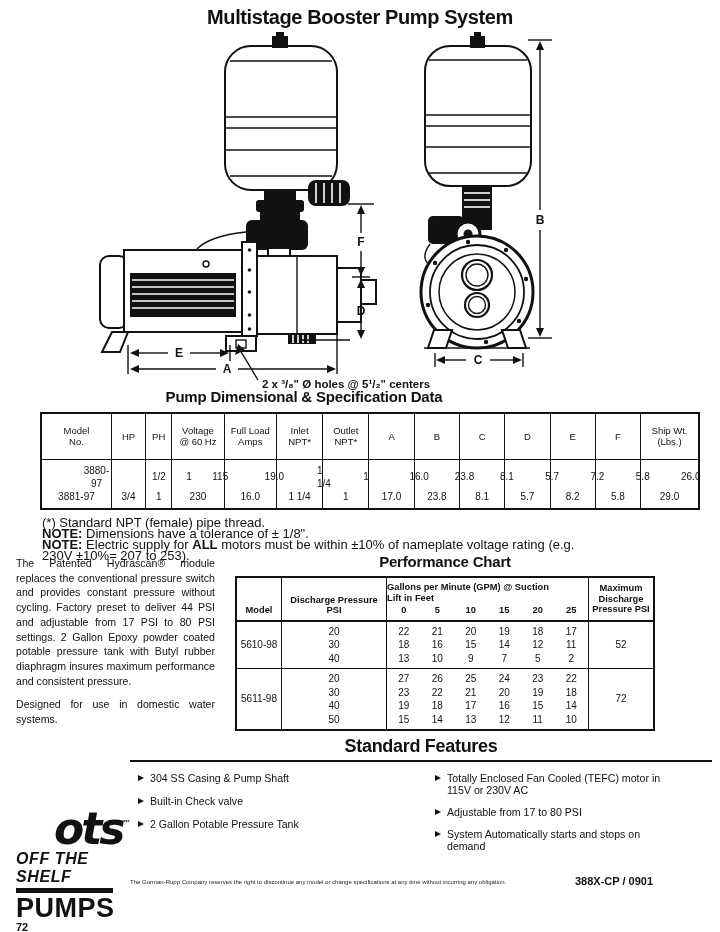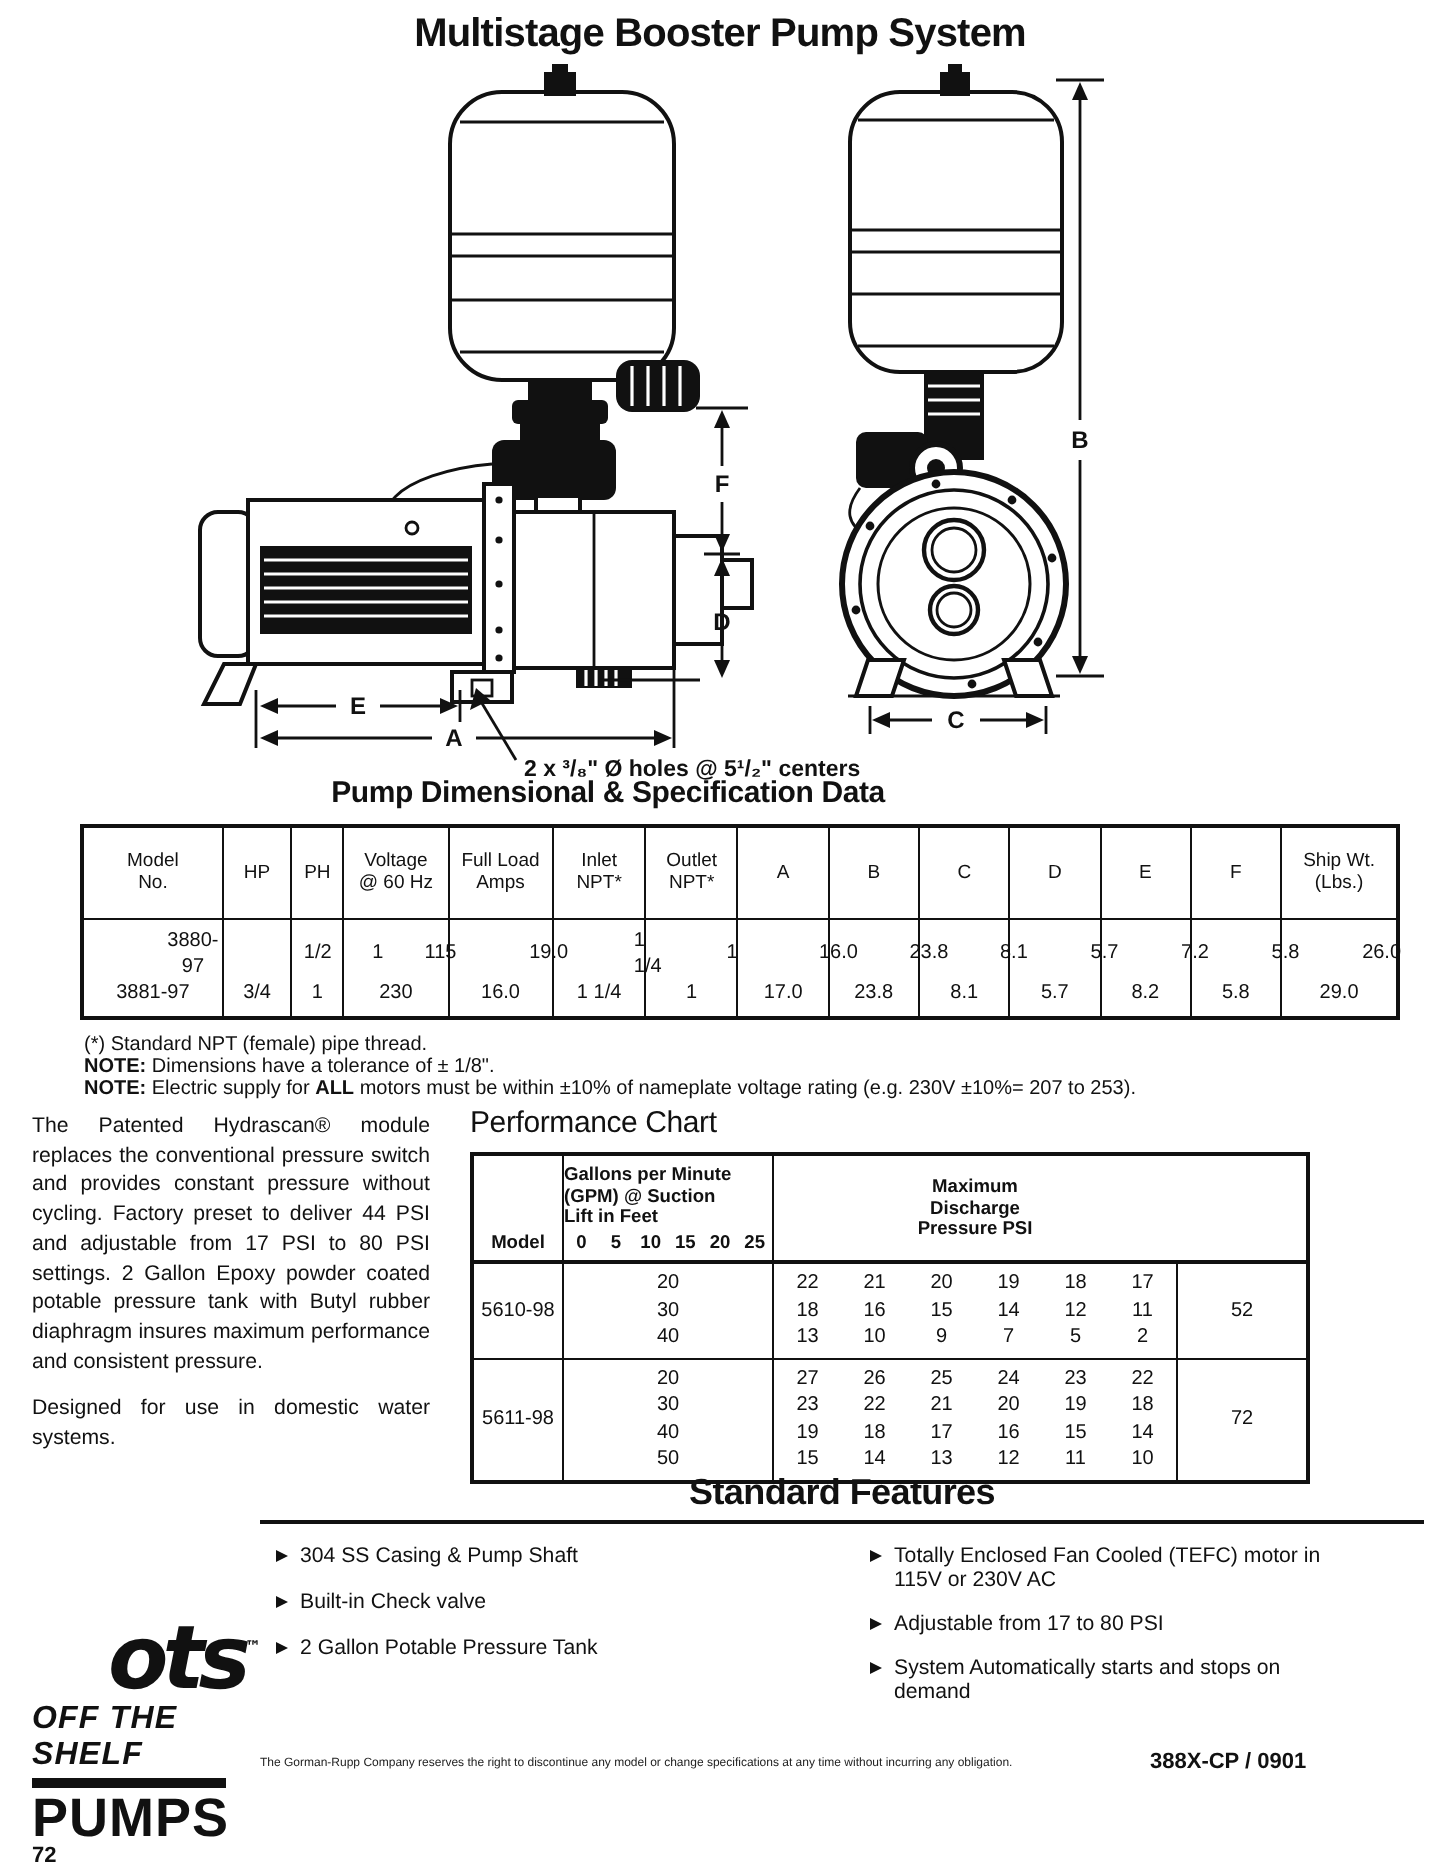--- a/index.html
+++ b/index.html
@@ -22,29 +22,29 @@
   .spec-title { text-align:center; font-size:15px; font-weight:bold; letter-spacing:-0.2px; margin-bottom:7px; }
   table.stable { border-collapse:collapse; table-layout:fixed; width:660px; margin-left:40px;
     border:2px solid #111; }
   table.stable th { border-left:1px solid #111; border-bottom:1.5px solid #111;
     font-size:9.5px; font-weight:normal; white-space:pre-line; text-align:center;
     vertical-align:middle; height:46px; line-height:11.5px; }
   table.stable td { border-left:1px solid #111; font-size:10px; text-align:center; line-height:13px; }
   table.stable th:first-child, table.stable td:first-child { border-left:none; }
   table.stable tr.r1 td { padding-top:4px;padding-left:40px; }
   table.stable tr.r2 td { padding-bottom:5px; }
-  .spec-notes { margin:7px 0 0 42px; font-size:10px; line-height:11px; }
+  .spec-notes { margin:7px 0 0 42px; font-size:13px; line-height:11px; }
   .spec-notes b { font-weight:bold; }
 
   .desc { position:absolute; top:556px; left:16px; width:199px; font-size:10.6px;
     line-height:14.7px; text-align:justify; }
   .desc .p2 { margin-top:9px; }
 
   .perf { position:absolute; top:553px; left:235px; width:420px; }
-  .perf-title { font-size:15px; font-weight:normal; margin-bottom:6px; letter-spacing:-0.2px; }
+  .perf-title { text-align:center; font-size:15px; font-weight:bold; margin-bottom:6px; letter-spacing:-0.2px; }
   .ptable { border:2px solid #111; width:420px; }
   .prow { display:grid; grid-template-columns:44px 105px 202px 65px; }
   .pc { border-left:1px solid #111; display:flex; flex-direction:column; justify-content:center; text-align:center; }
   .pc:first-child { border-left:none; }
   .phead { border-bottom:1.5px solid #111; }
   .phead .pc { font-size:9.3px; font-weight:bold; line-height:10.5px; }
   .phead .bottomed { justify-content:flex-end; padding-bottom:4px; }
   .gpm-head { padding-top:4px; }
   .gpm-title { white-space:pre-line; text-align:left; margin-bottom:2px; }
   .gpm-grid { display:grid; grid-template-columns:repeat(6,1fr); }
@@ -333,20 +333,21 @@
   <div class="desc">
     <p class="p1">The Patented Hydrascan® module replaces the conventional pressure switch and provides constant pressure without cycling. Factory preset to deliver 44 PSI and adjustable from 17 PSI to 80 PSI settings. 2 Gallon Epoxy powder coated potable pressure tank with Butyl rubber diaphragm insures maximum performance and consistent pressure.</p>
     <p class="p2">Designed for use in domestic water systems.</p>
   </div>
 
   <div class="perf">
     <div class="perf-title">Performance Chart</div>
     <div class="ptable">
       <div class="prow phead">
         <div class="pc bottomed">Model</div>
+        <div class="pc bottomed">Discharge Pressure PSI</div>
         <div class="pc gpm-head">
           <div class="gpm-title">Gallons per Minute (GPM) @ Suction
 Lift in Feet</div>
           <div class="gpm-grid">
             <div>0</div>
             <div>5</div>
             <div>10</div>
             <div>15</div>
             <div>20</div>
             <div>25</div>

